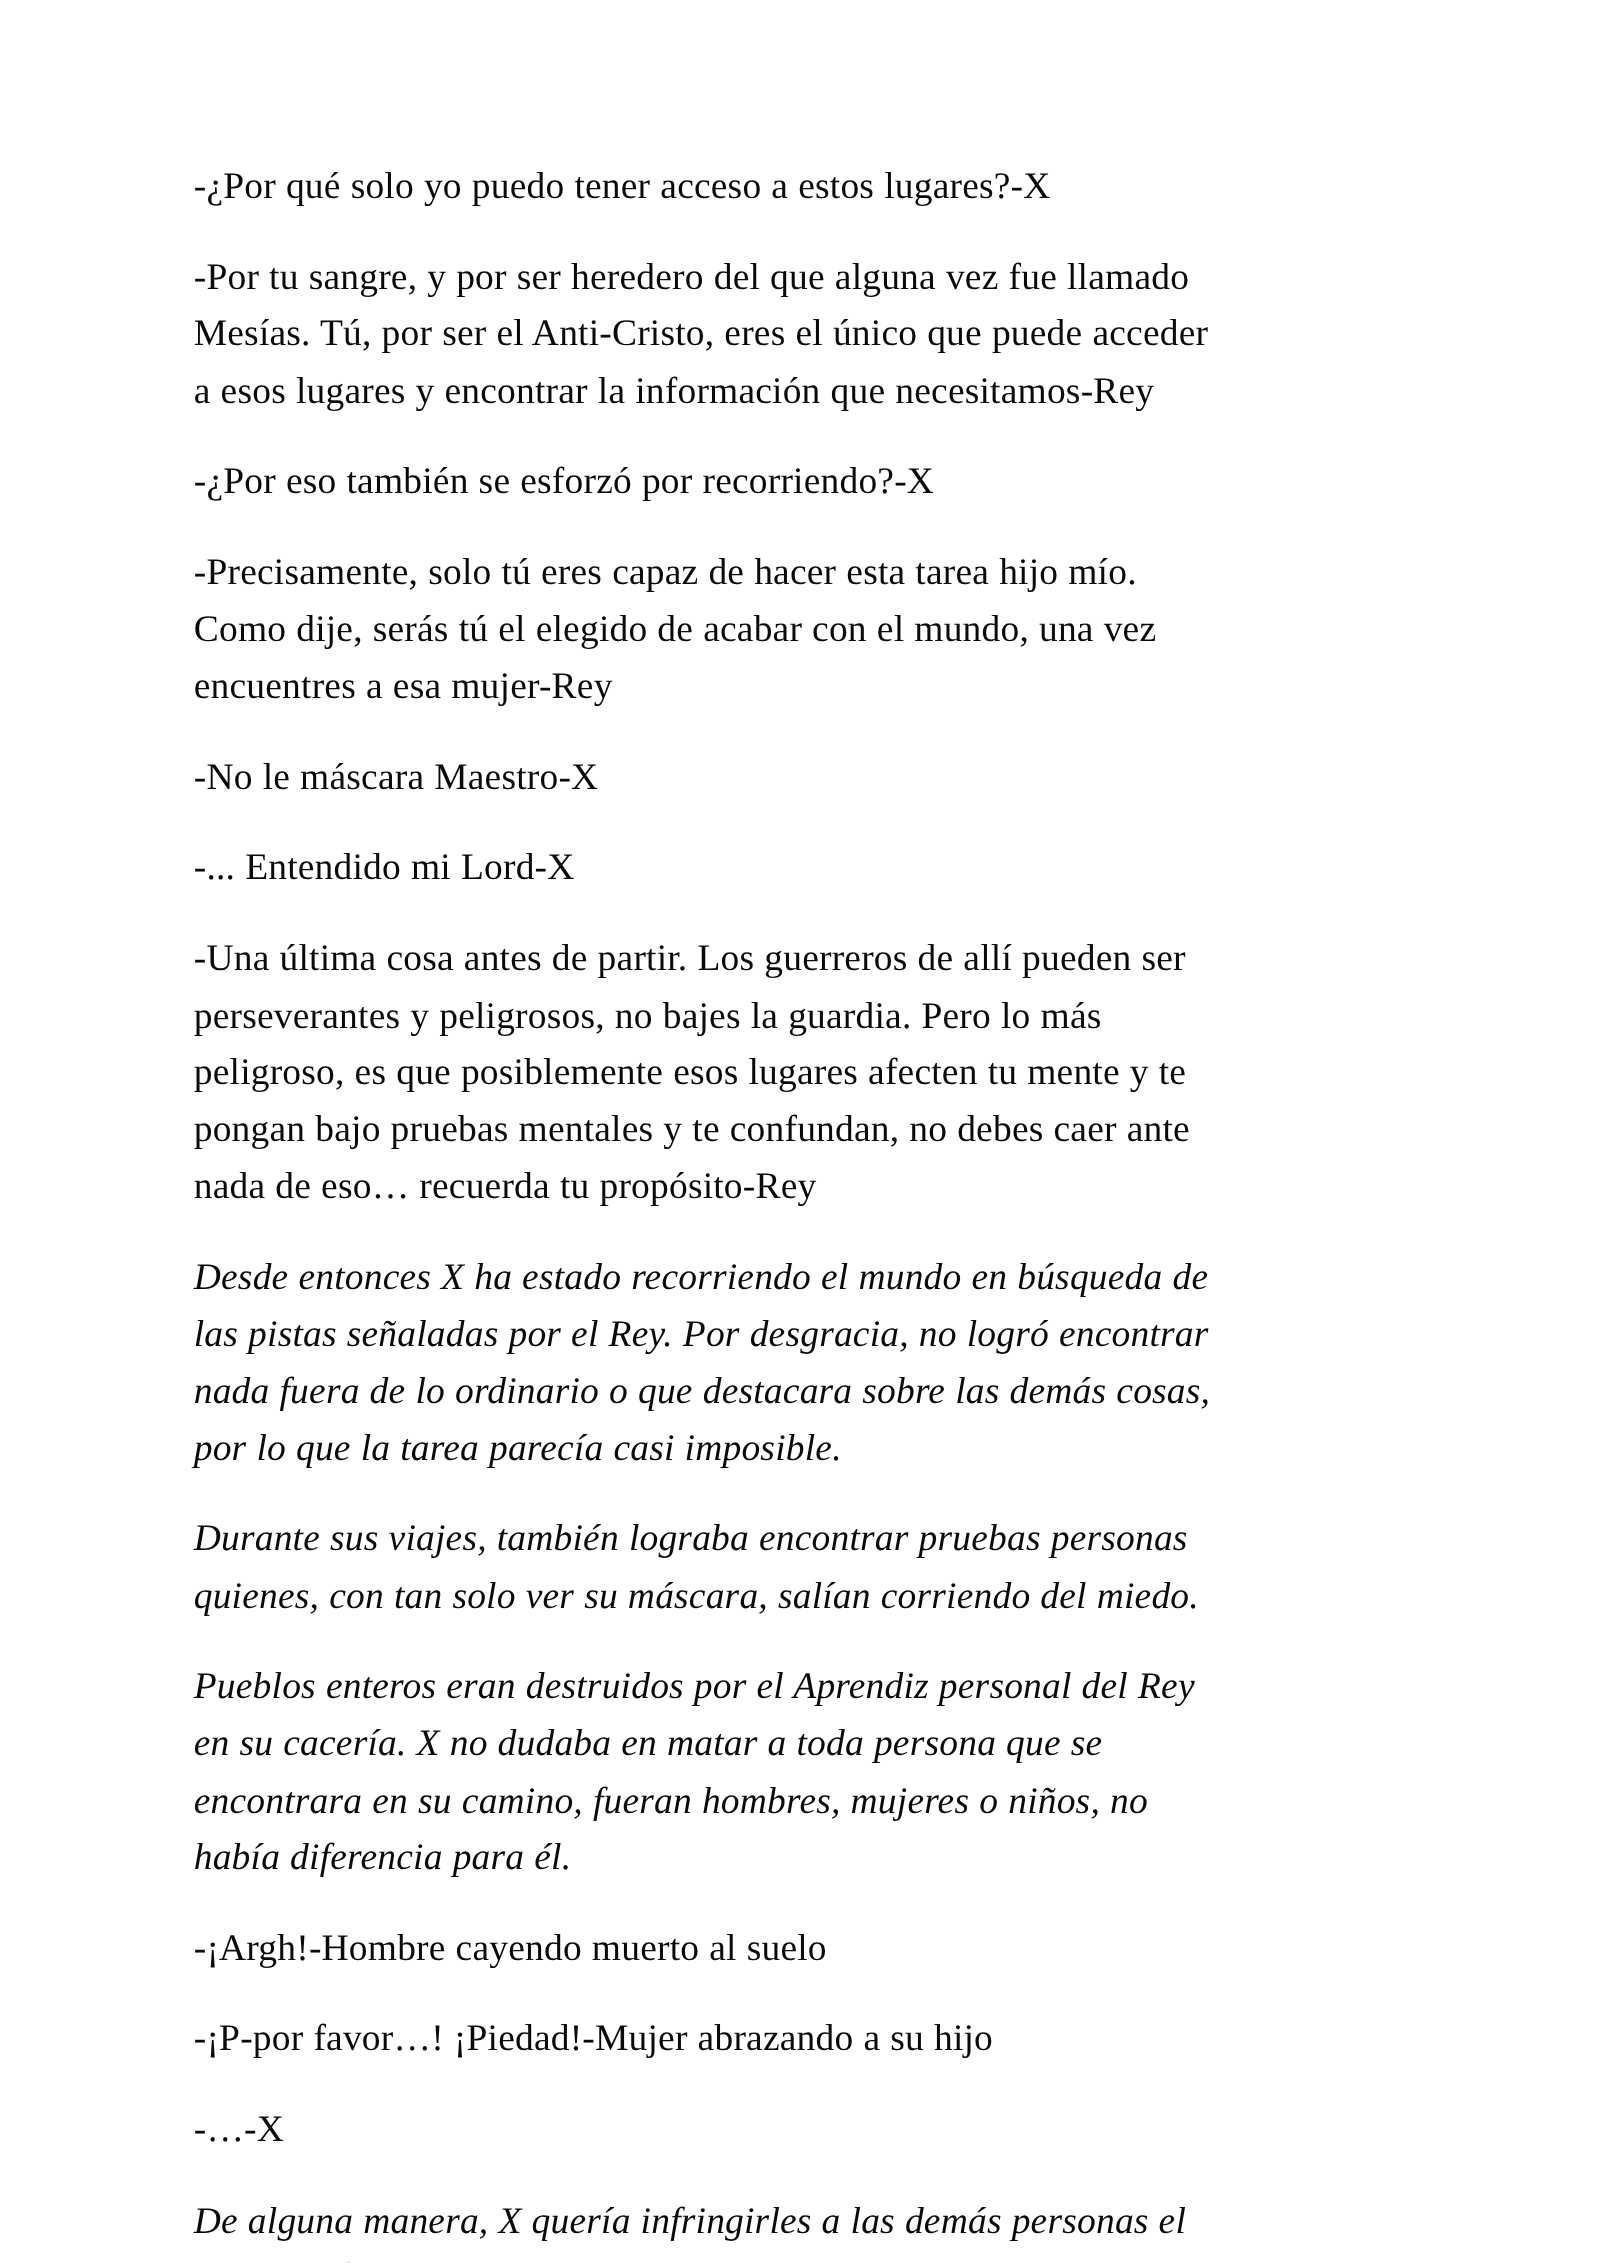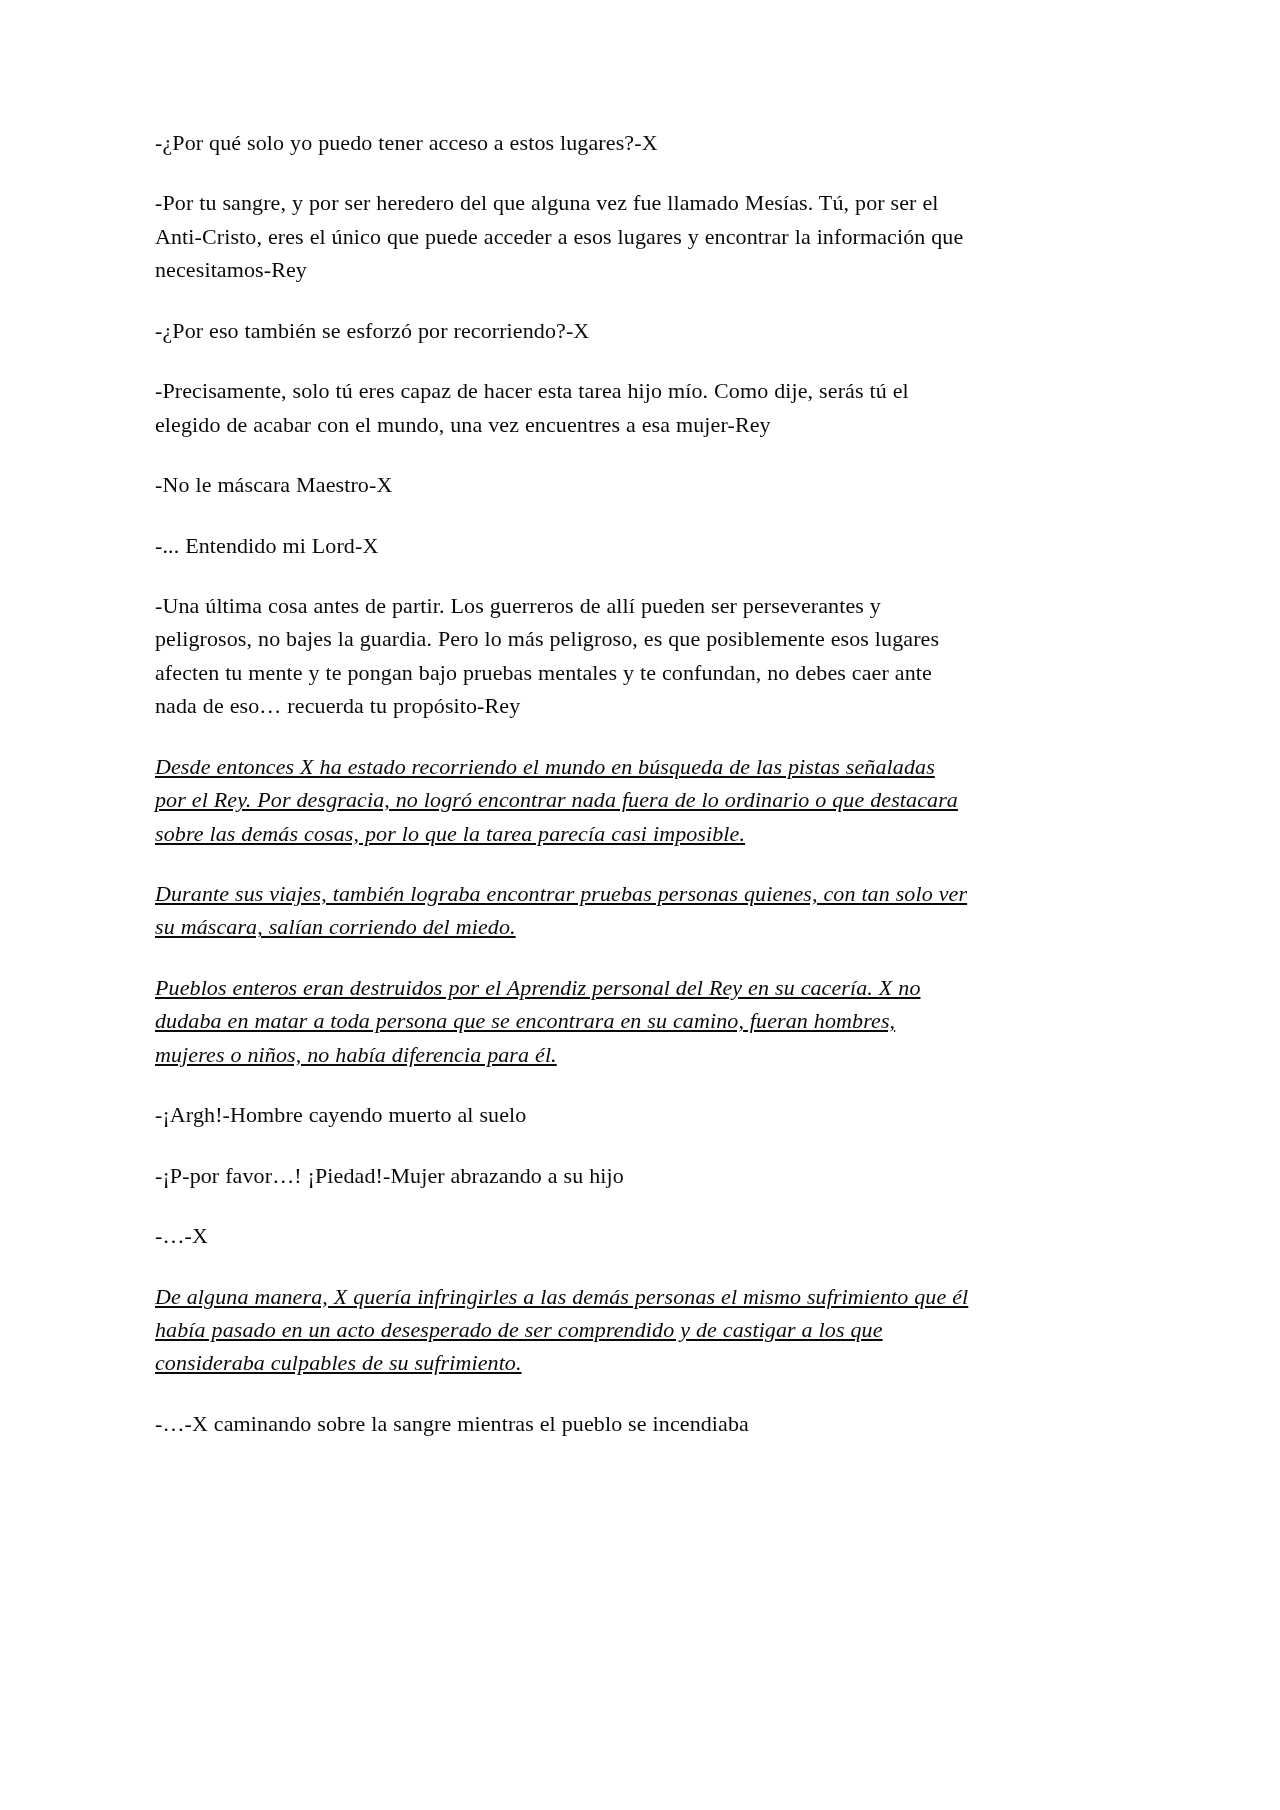--- a/index.html
+++ b/index.html
@@ -21,30 +21,29 @@
     height: 1810px;
     background: #ffffff;
     box-sizing: border-box;
     padding: 126px 150px 120px 155px;
   }
   .doc-body {
     width: 815px;
   }
   p.para {
     margin: 0 0 27px 0;
-    font-size: 22px;
+    font-size: 30px;
     line-height: 1.52;
     text-align: left;
     letter-spacing: 0.005em;
     word-spacing: 0.012em;
     color: #0a0a0a;
   }
   p.para.italic {
     font-style: italic;
-    text-decoration: underline;
   }
   p.para:last-child {
     margin-bottom: 0;
   }
 </style>
 </head>
 <body>
 
 <div class="page">
   <div class="doc-body" id="doc-body">

